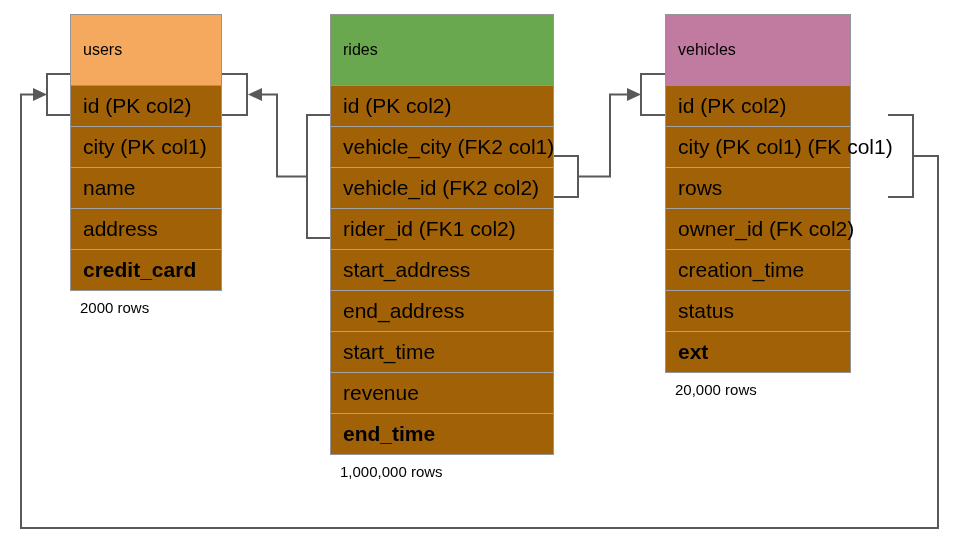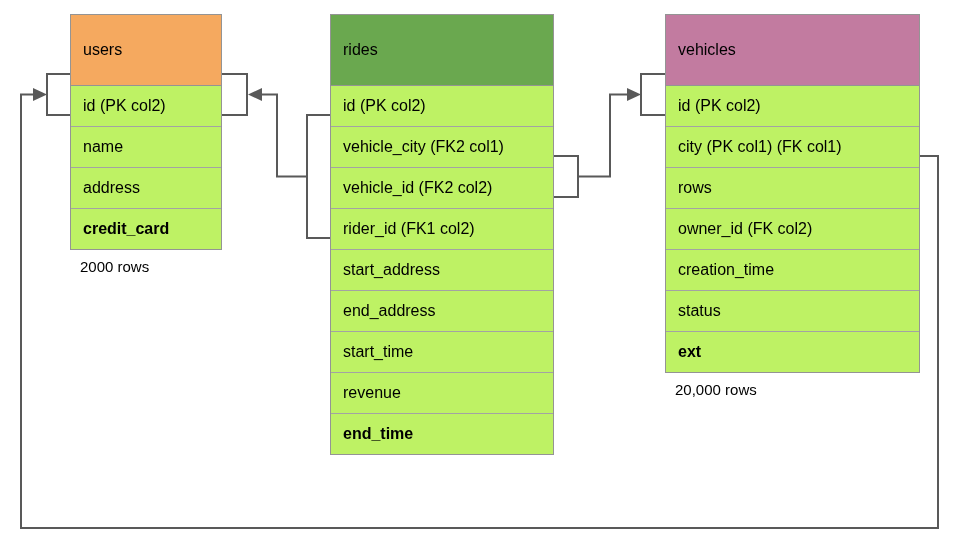--- a/index.html
+++ b/index.html
@@ -40,23 +40,23 @@
     font-size: 16px;
     color: #000000;
     border-bottom: 1px solid #949494;
     box-sizing: content-box;
   }
   .trow {
     height: 40px;
     display: flex;
     align-items: center;
     padding: 0 12px;
-    font-size: 16px;
+    font-size: 21px;
     color: #000000;
-    background: #bef264;
+    background: #a16207;
     border-bottom: 1px solid #a3a3a3;
     white-space: nowrap;
   }
   .trow:last-child { border-bottom: none; font-weight: bold; }
   .caption {
     margin: 8px 0 0 10px;
     font-size: 15px;
     color: #000000;
   }
 </style>
@@ -86,44 +86,46 @@
       <path d="M70 74 H47 V115 H70"></path>
       <path d="M913 156 H938 V528 H21 V94.5 H33"></path>
       <polygon points="47,94.5 33,88 33,101"></polygon>
     </g>
   </svg>
 
   <div class="dbtable" style="left:70px; top:14px;">
     <div class="tbox" style="width:152px;">
       <div class="thead" style="background: rgb(245, 169, 95);">users</div>
       <div class="trow">id (PK col2)</div>
+      <div class="trow">city (PK col1)</div>
       <div class="trow">name</div>
       <div class="trow">address</div>
       <div class="trow">credit_card</div>
     </div>
     <div class="caption">2000 rows</div>
   </div>
 
   <div class="dbtable" style="left:330px; top:14px;">
     <div class="tbox" style="width:224px;">
       <div class="thead" style="background: rgb(106, 168, 79);">rides</div>
       <div class="trow">id (PK col2)</div>
       <div class="trow">vehicle_city (FK2 col1)</div>
       <div class="trow">vehicle_id (FK2 col2)</div>
       <div class="trow">rider_id (FK1 col2)</div>
       <div class="trow">start_address</div>
       <div class="trow">end_address</div>
       <div class="trow">start_time</div>
       <div class="trow">revenue</div>
       <div class="trow">end_time</div>
     </div>
+    <div class="caption">1,000,000 rows</div>
   </div>
 
   <div class="dbtable" style="left:665px; top:14px;">
-    <div class="tbox" style="width:255px;">
+    <div class="tbox" style="width:186px;">
       <div class="thead" style="background: rgb(194, 123, 160);">vehicles</div>
       <div class="trow">id (PK col2)</div>
       <div class="trow">city (PK col1) (FK col1)</div>
       <div class="trow">rows</div>
       <div class="trow">owner_id (FK col2)</div>
       <div class="trow">creation_time</div>
       <div class="trow">status</div>
       <div class="trow">ext</div>
     </div>
     <div class="caption">20,000 rows</div>

